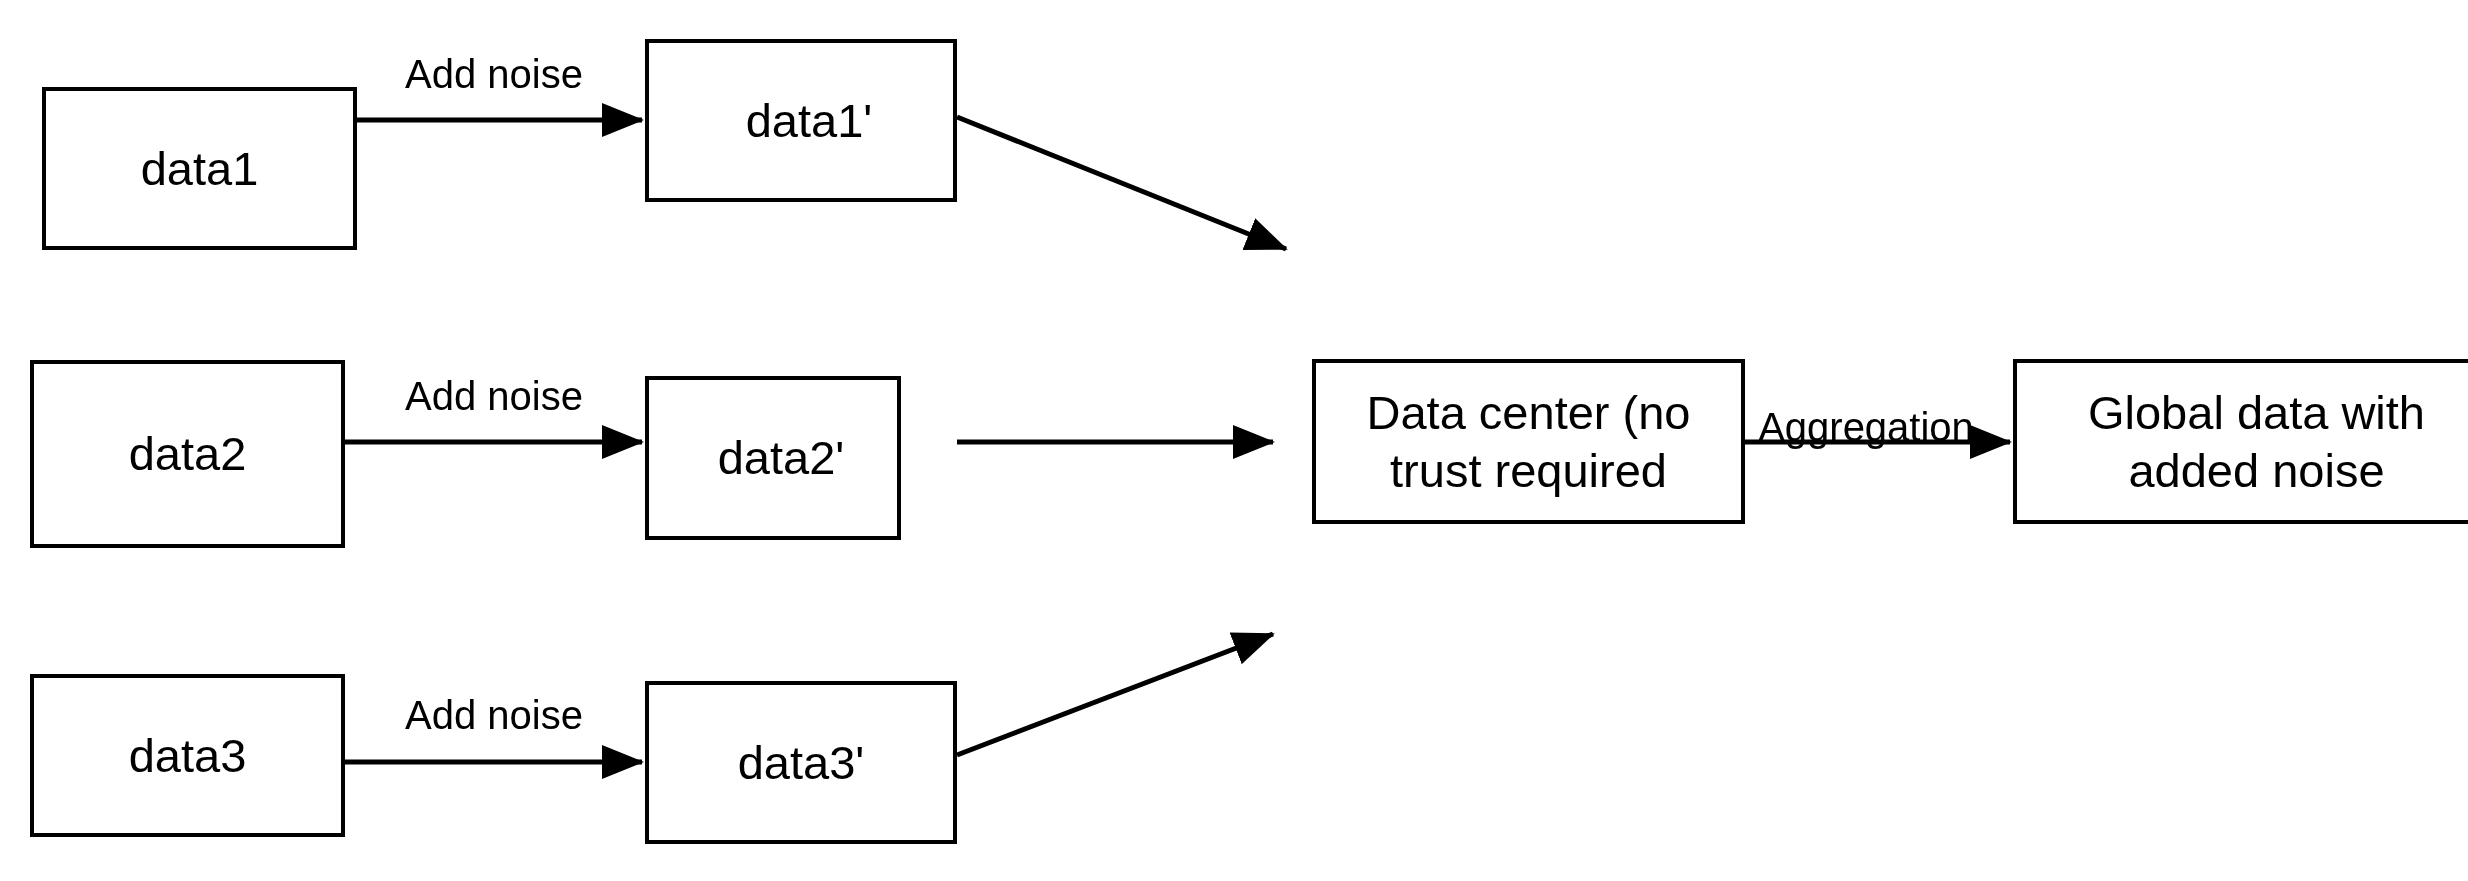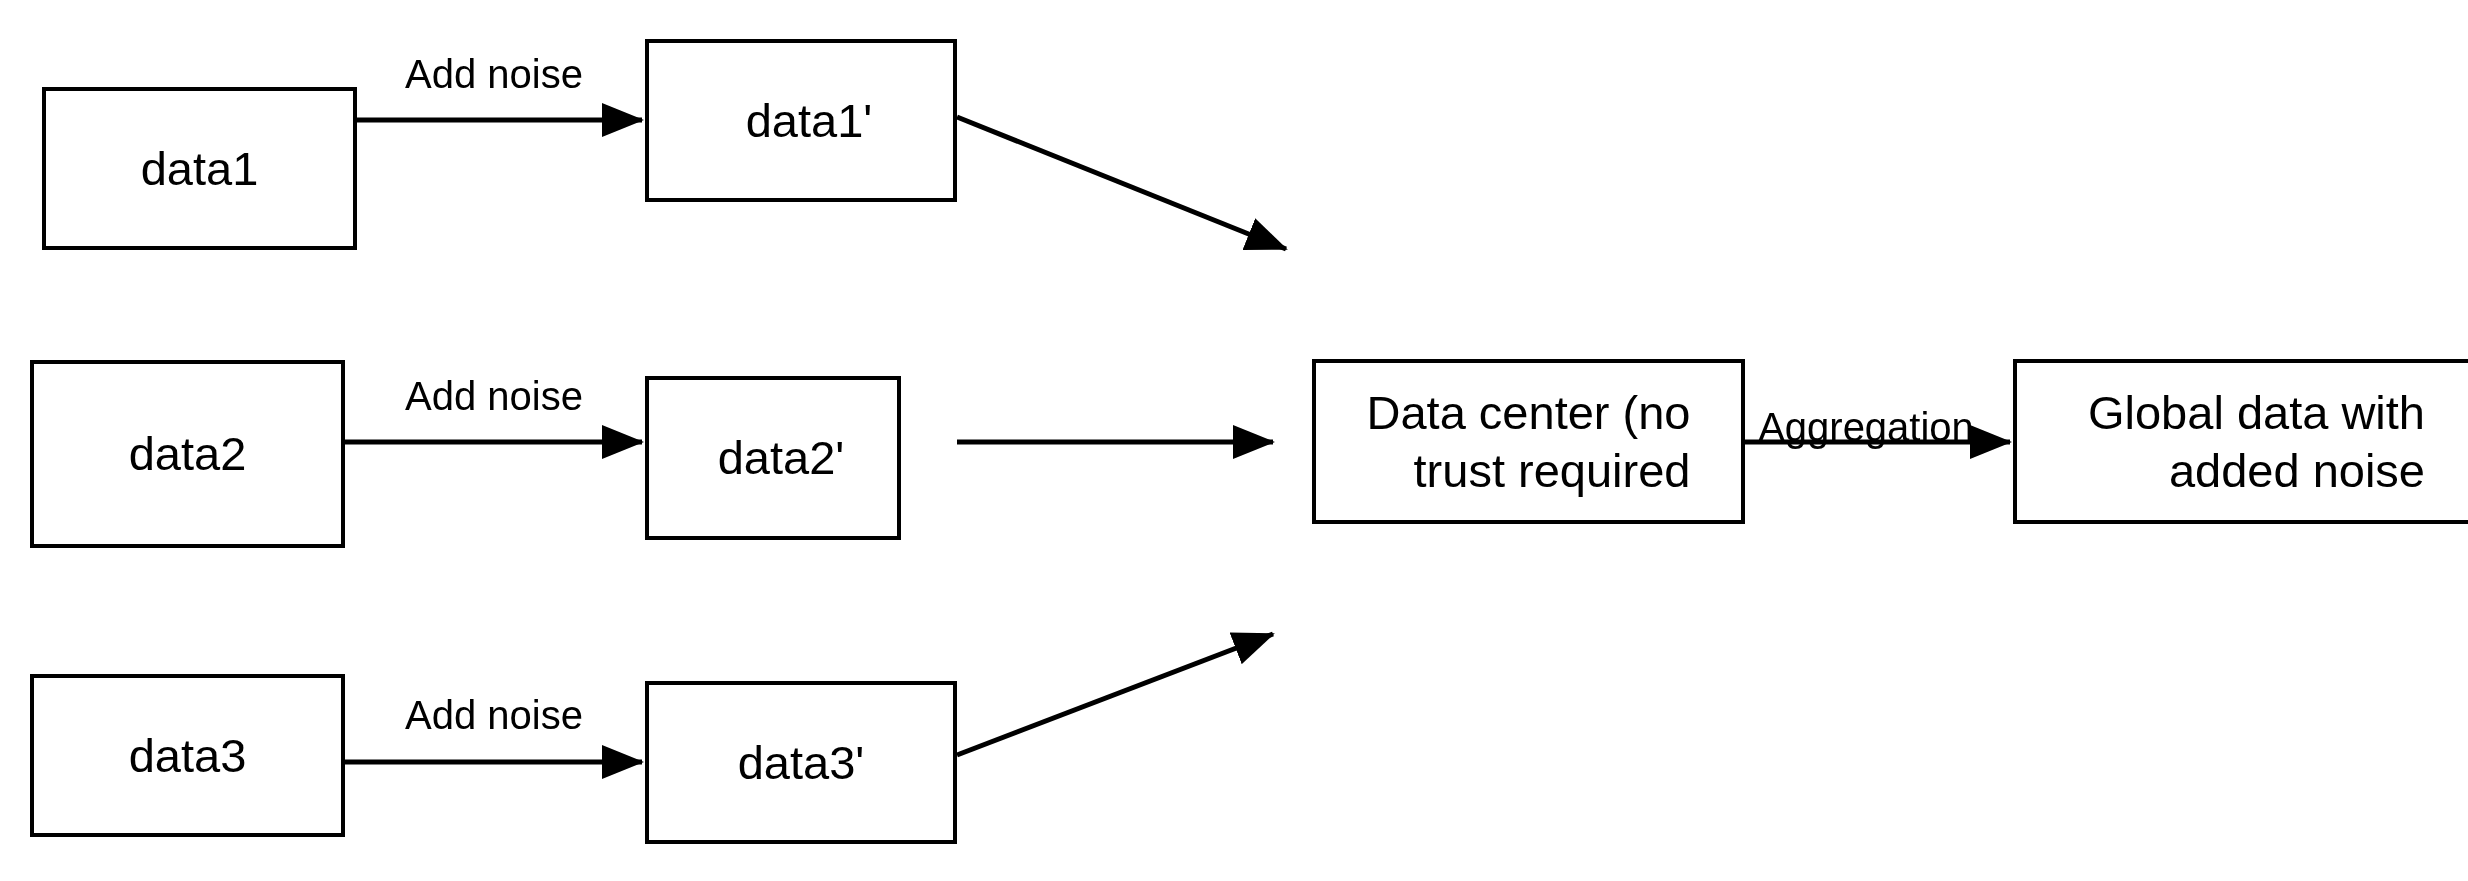--- a/index.html
+++ b/index.html
@@ -29,21 +29,21 @@
     box-sizing: border-box;
     border: 4px solid #000000;
     background: #ffffff;
     display: flex;
     align-items: center;
     justify-content: center;
     text-align: center;
     font-size: 47px;
     line-height: 1.22;
   }
-  .node .lines span { display: block; text-align: right; }
+  .node .lines span { display: block; }
   .edge-label {
     position: absolute;
     transform: translate(-50%, -50%);
     font-size: 40px;
     white-space: nowrap;
   }
 </style>
 </head>
 <body style="background: rgb(255, 255, 255);">
 

